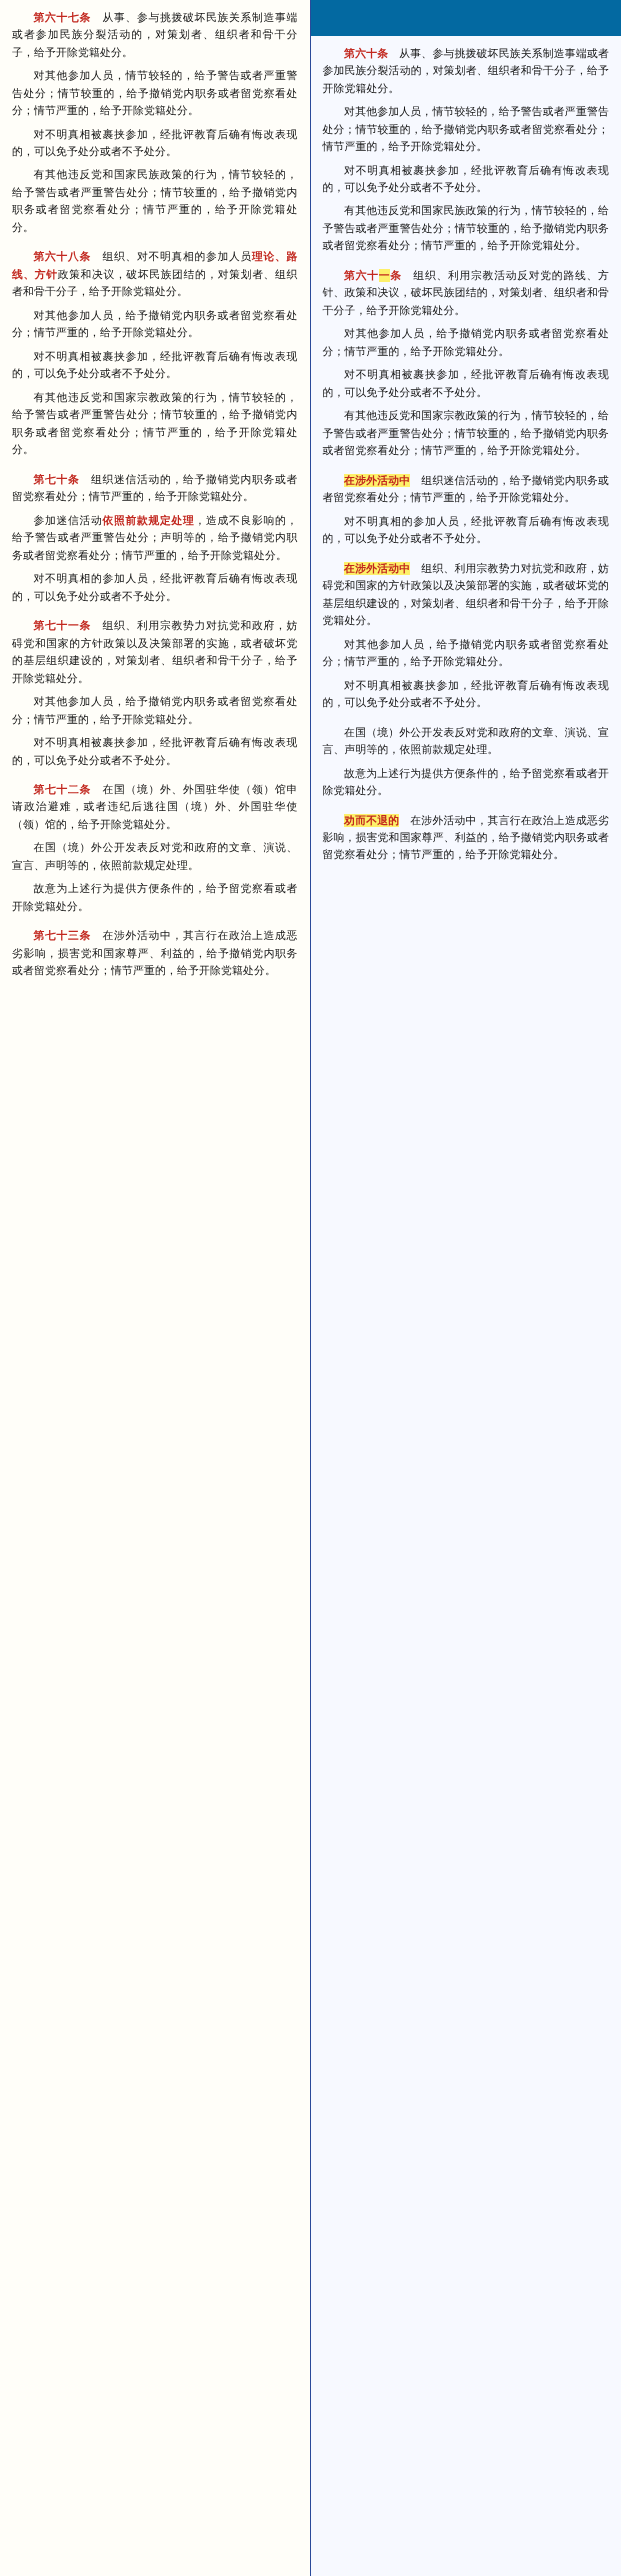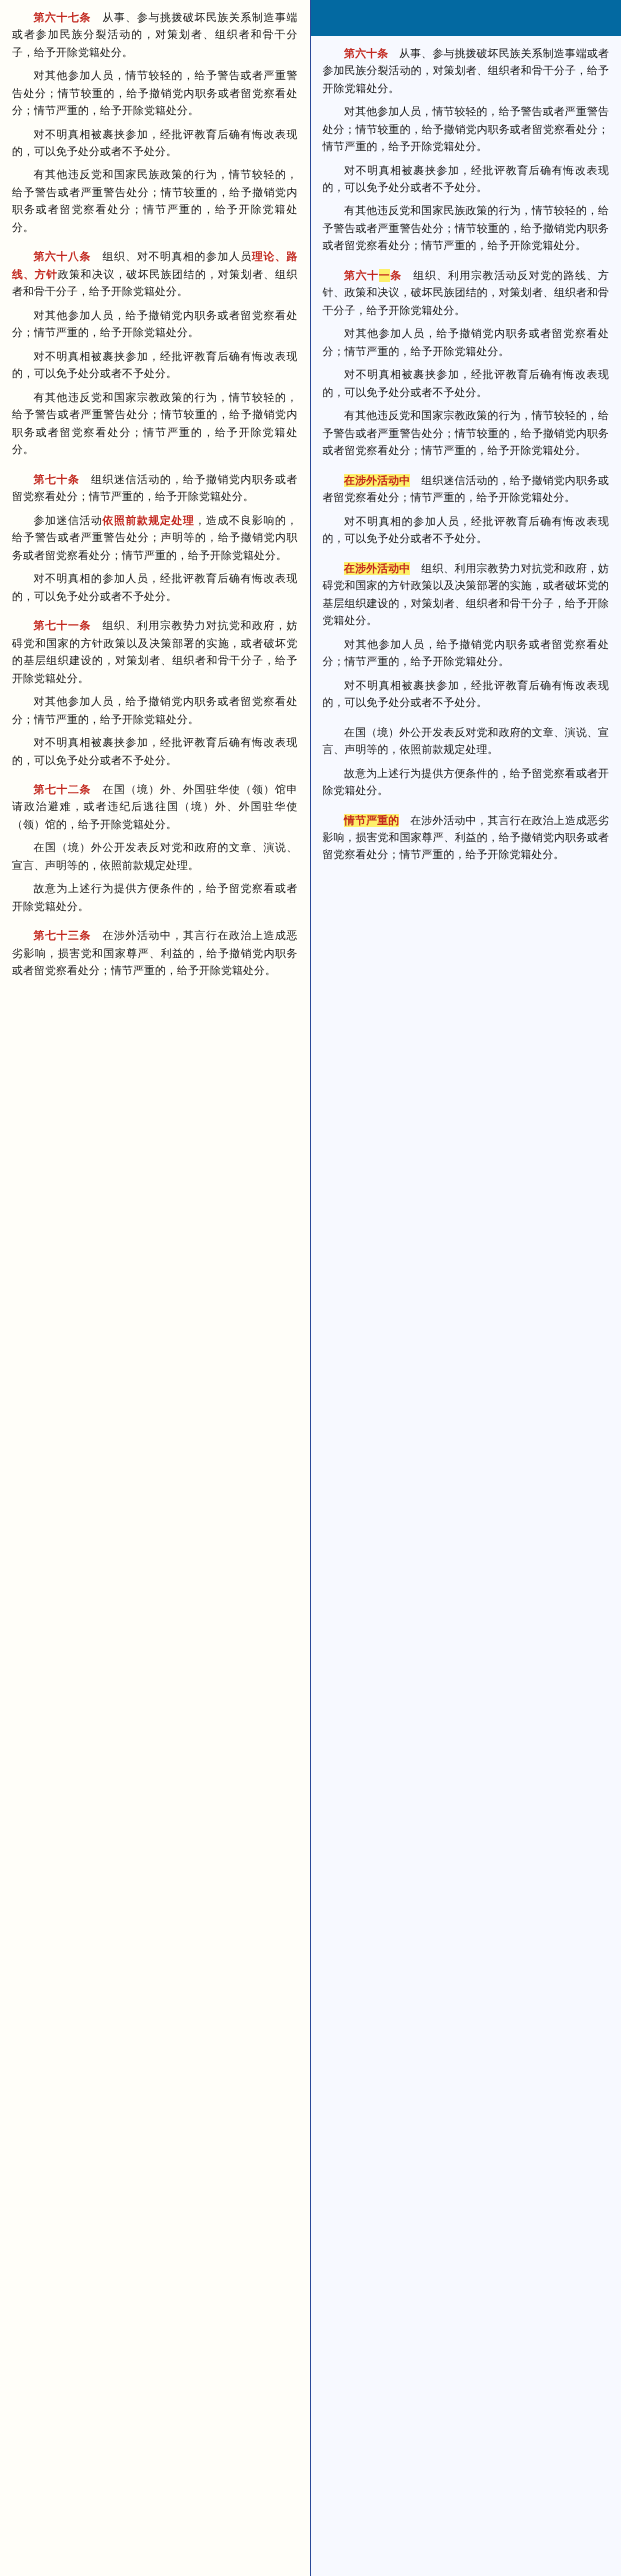--- a/index.html
+++ b/index.html
@@ -117,17 +117,17 @@
       <div class="art">
         <p class="first"><span class="hl-yellow-b">在涉外活动中</span><span>　组织、利用宗教势力对抗党和政府，妨碍党和国家的方针政策以及决策部署的实施，或者破坏党的基层组织建设的，对策划者、组织者和骨干分子，给予开除党籍处分。</span></p>
         <p class=""><span>对其他参加人员，给予撤销党内职务或者留党察看处分；情节严重的，给予开除党籍处分。</span></p>
         <p class=""><span>对不明真相被裹挟参加，经批评教育后确有悔改表现的，可以免予处分或者不予处分。</span></p>
       </div>
       <div class="art">
         <p class=""><span>在国（境）外公开发表反对党和政府的文章、演说、宣言、声明等的，依照前款规定处理。</span></p>
         <p class=""><span>故意为上述行为提供方便条件的，给予留党察看或者开除党籍处分。</span></p>
       </div>
       <div class="art">
-        <p class="first"><span class="hl-yellow-b">情节严重的</span><span>　在涉外活动中，其言行在政治上造成恶劣影响，损害党和国家尊严、利益的，给予撤销党内职务或者留党察看处分；情节严重的，给予开除党籍处分。</span></p>
+        <p class="first"><span class="hl-yellow-b">劝而不退的</span><span>　在涉外活动中，其言行在政治上造成恶劣影响，损害党和国家尊严、利益的，给予撤销党内职务或者留党察看处分；情节严重的，给予开除党籍处分。</span></p>
       </div>
     </div>
 </div>
 
 
 </body></html>

